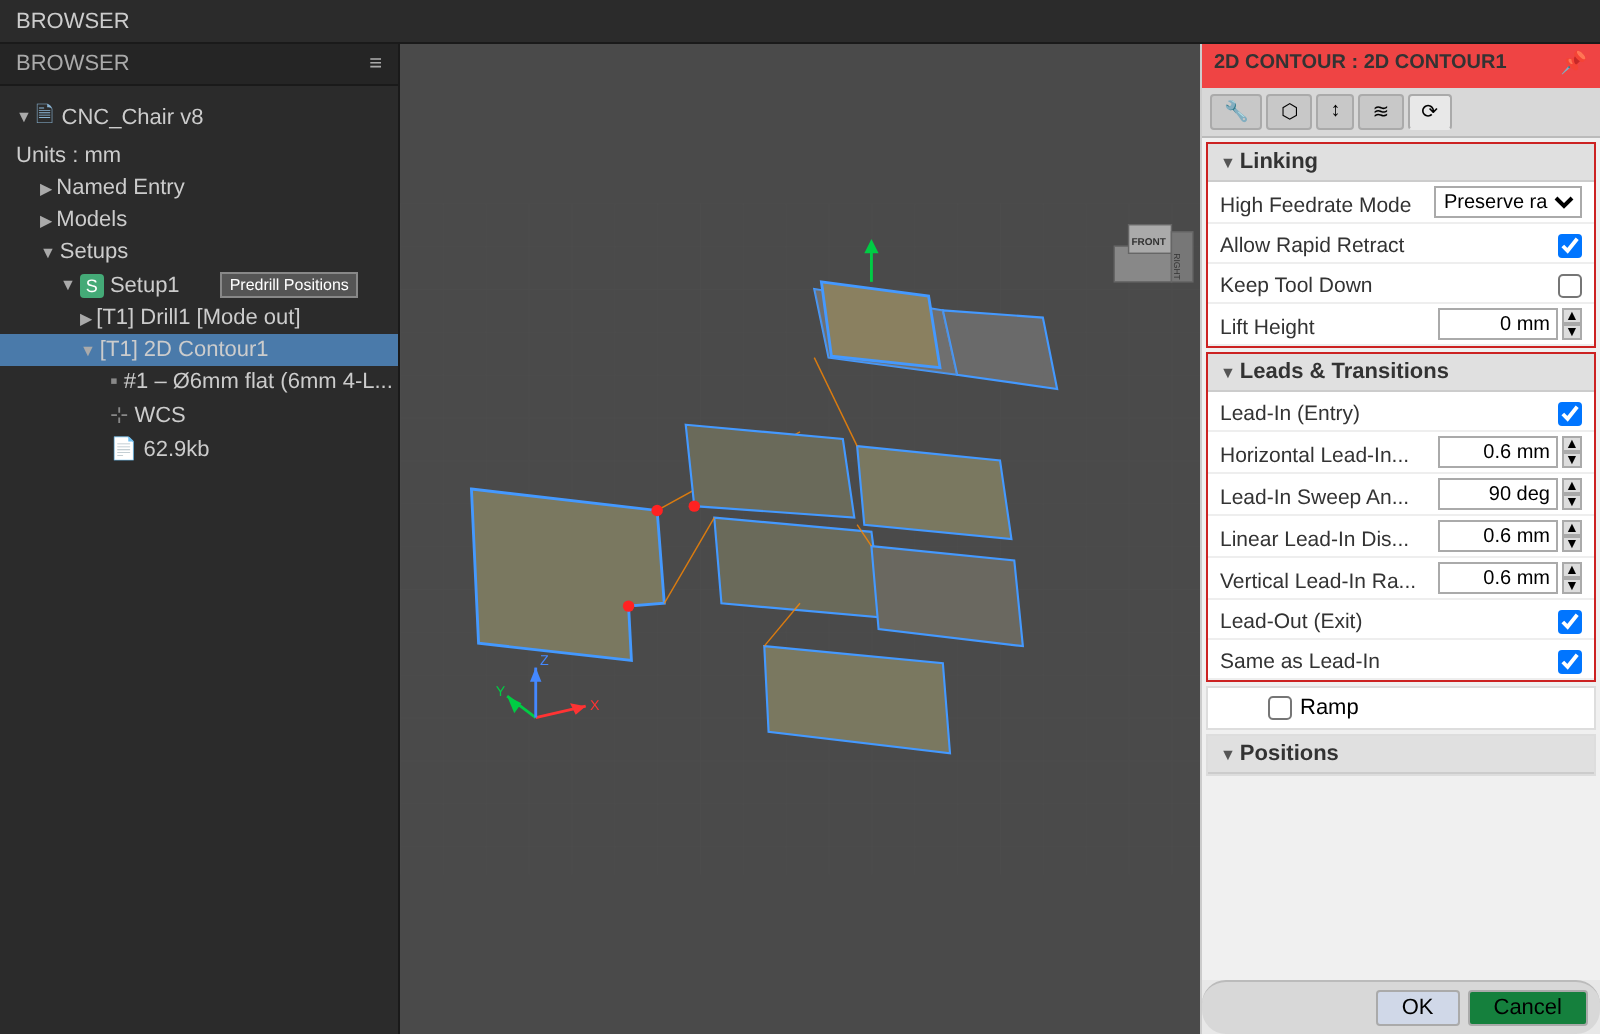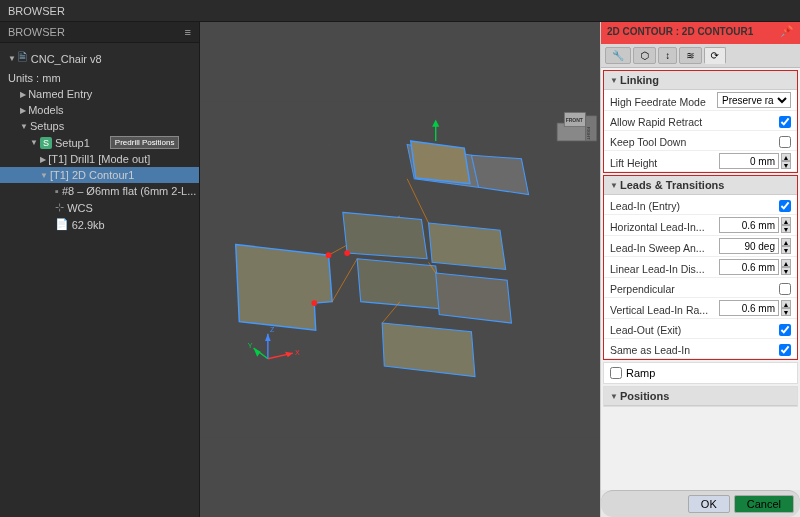--- a/index.html
+++ b/index.html
@@ -41,21 +41,21 @@
     .field-row { display: flex; align-items: flex-end; padding: 2px 6px; min-height: 20px; border-bottom: 1px solid #eee; }
     .field-label { flex: 1; color: #333; font-size: 10.5px; }
     .field-value { display: flex; align-items: center; gap: 2px; }
     .field-input { width: 60px; height: 16px; border: 1px solid #aaa; background: #fff; font-size: 10px; padding: 0 3px; text-align: right; }
     .field-select { width: 74px; height: 16px; border: 1px solid #aaa; background: #fff; font-size: 10px; }
     .spin-btn { width: 10px; height: 8px; border: 1px solid #aaa; background: #ddd; cursor: pointer; font-size: 7px; display: flex; align-items: center; justify-content: center; }
     .spin-group { display: flex; flex-direction: column; }
     .checkbox { width: 12px; height: 12px; cursor: pointer; }
 
     .section-no-border { margin: 2px; background: #fff; border: 1px solid #ddd; }
-    .ramp-row { display: flex; align-items: center; padding: 2px 6px; min-height: 20px; }
+    .ramp-row { display: flex; align-items: center; padding: 2px 6px; min-height: 20px; margin-left: 24px; }
 
     
     .panel-footer { background: #d8d8d8; padding: 4px 6px; display: flex; justify-content: flex-end; gap: 4px; border-top: 1px solid #bbb; border-radius: 12px; }
     .btn { padding: 2px 12px; border: 1px solid #aaa; background: #15803d; cursor: pointer; font-size: 11px; border-radius: 2px; }
     .btn-ok { background: #d0d8e8; }
 
     
     .viewport-svg { position: absolute; top: 0; left: 0; width: 100%; height: 100%; }
   </style>
 </head>
@@ -103,21 +103,21 @@
       <div class="tree-item" style="padding-left:40px;">
         <span class="triangle">▶</span>
         <span class="label">[T1] Drill1 [Mode out]</span>
       </div>
       <div class="tree-item selected" style="padding-left:40px;">
         <span class="triangle">▼</span>
         <span class="label">[T1] 2D Contour1</span>
       </div>
       <div class="tree-item" style="padding-left:55px;">
         <span style="color:#888; margin-right:3px;">▪</span>
-        <span class="label">#8 – Ø6mm flat (6mm 2-L...</span>
+        <span class="label">#1 – Ø6mm flat (6mm 4-L...</span>
       </div>
       <div class="tree-item" style="padding-left:55px;">
         <span style="color:#888; margin-right:3px;">⊹</span>
         <span class="label">WCS</span>
       </div>
       <div class="tree-item" style="padding-left:55px;">
         <span style="color:#888; margin-right:3px;">📄</span>
         <span class="label">62.9kb</span>
       </div>
     </div>
@@ -283,26 +283,20 @@
           <span class="field-label">Linear Lead-In Dis...</span>
           <div class="field-value">
             <input type="text" class="field-input" value="0.6 mm" style="">
             <div class="spin-group">
               <div class="spin-btn">▲</div>
               <div class="spin-btn">▼</div>
             </div>
           </div>
         </div>
 
-        <div class="field-row">
-          <span class="field-label">Perpendicular</span>
-          <div class="field-value">
-            <input type="checkbox" class="checkbox" style="">
-          </div>
-        </div>
 
         <div class="field-row">
           <span class="field-label">Vertical Lead-In Ra...</span>
           <div class="field-value">
             <input type="text" class="field-input" value="0.6 mm" style="">
             <div class="spin-group">
               <div class="spin-btn">▲</div>
               <div class="spin-btn">▼</div>
             </div>
           </div>

